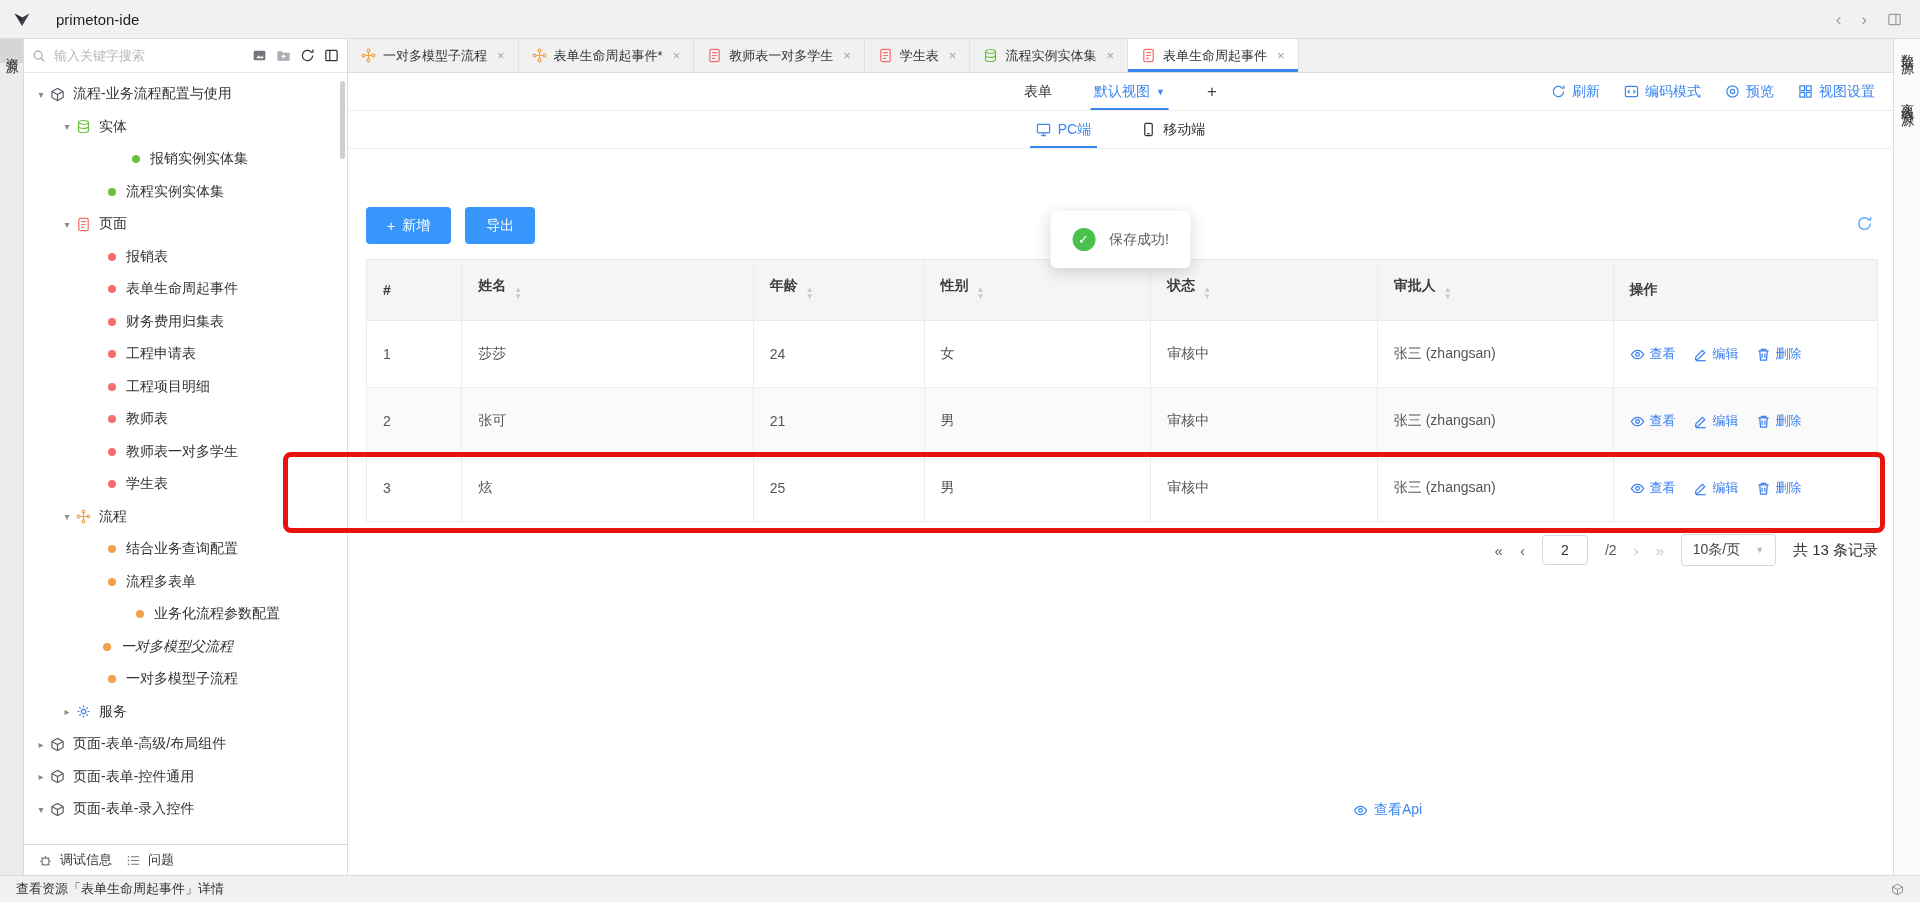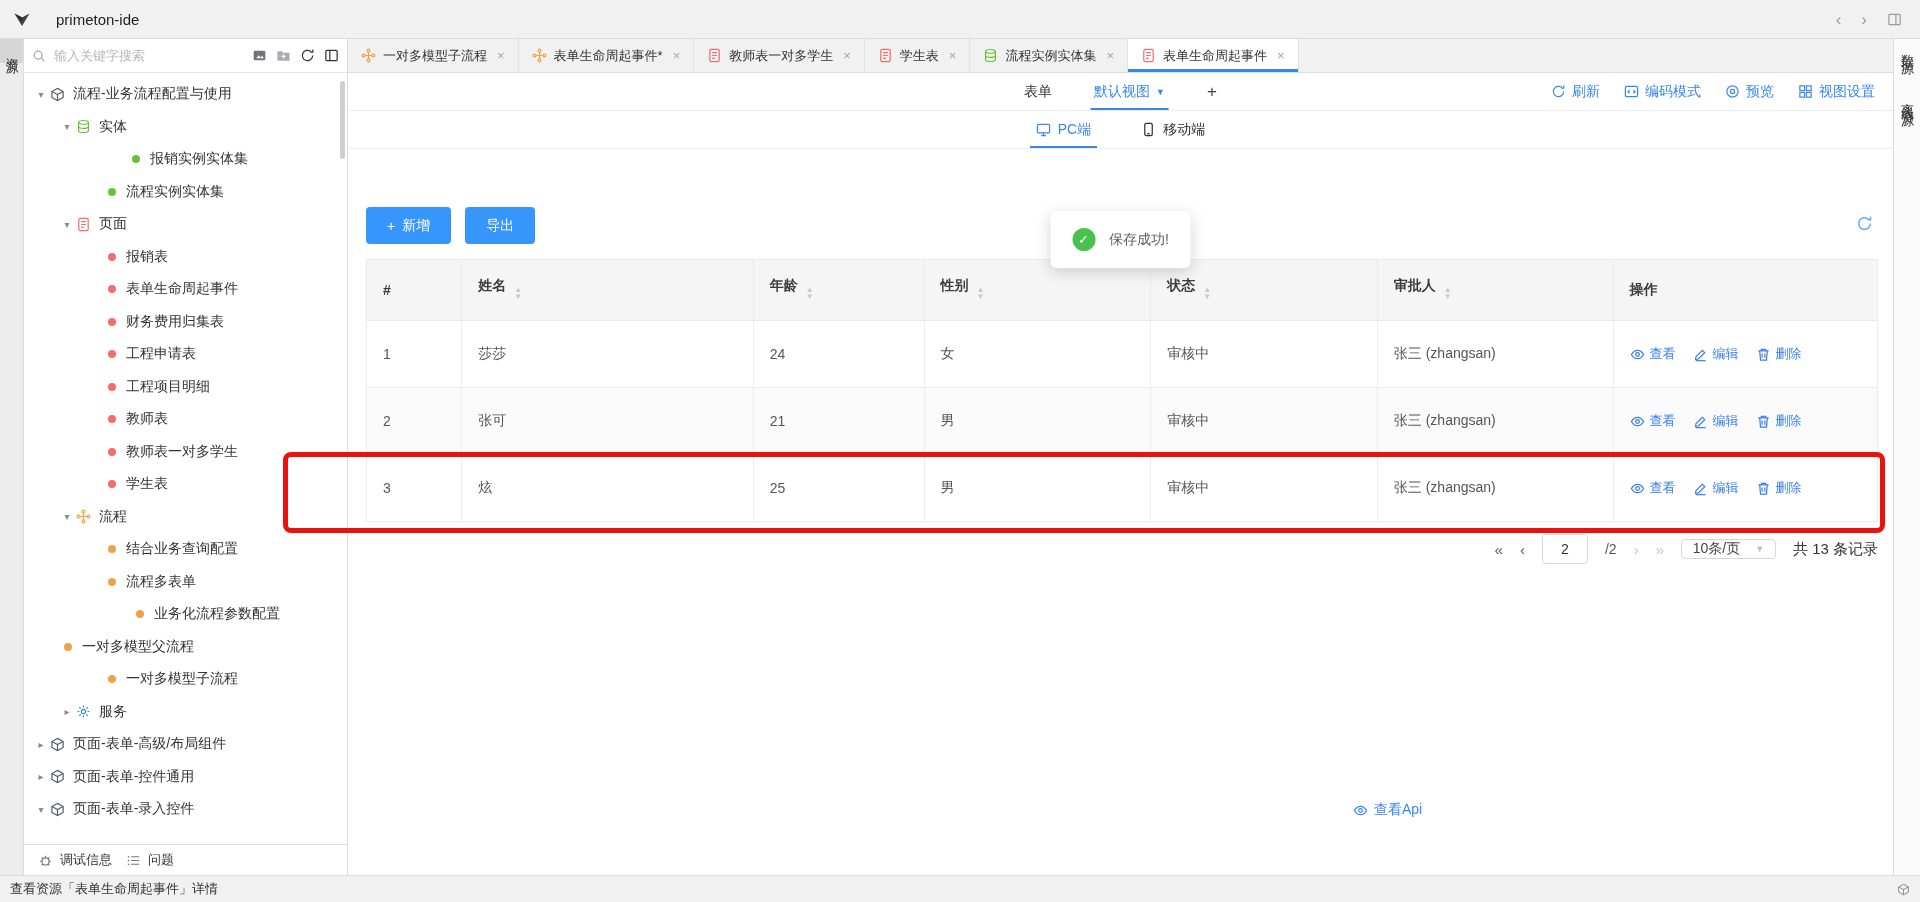--- a/index.html
+++ b/index.html
@@ -81,31 +81,31 @@
   .sortgrp span{font-size:8px;color:#c6c9ce;height:7px;display:block;}
   .row-actions{display:flex;gap:17px;align-items:center;}
   .act-link{display:inline-flex;align-items:center;gap:5px;color:#3a7ff0;font-size:13px;cursor:pointer;white-space:nowrap;}
 
   
   .pager{display:flex;justify-content:flex-end;align-items:center;gap:17px;margin-top:12px;font-size:14px;color:#555;}
   .pg-nav{font-size:15px;color:#5a5a5a;cursor:pointer;}
   .pg-nav.disabled{color:#c3c6cb;}
   .pg-box{width:46px;height:30px;border:1px solid #d7d7d7;border-radius:4px;display:flex;align-items:center;justify-content:center;color:#333;}
   .pg-sep{color:#555;}
-  .pg-size{min-width:95px;height:20px;border:1px solid #d7d7d7;border-radius:4px;display:flex;align-items:center;justify-content:center;gap:15px;color:#444;cursor:pointer;padding:0 10px;}
+  .pg-size{min-width:95px;height:32px;border:1px solid #d7d7d7;border-radius:4px;display:flex;align-items:center;justify-content:center;gap:15px;color:#444;cursor:pointer;padding:0 10px;}
   .pg-size .caret{font-size:9px;color:#b9bcc1;}
   .pg-total{color:#333;font-size:15px;}
 
   .api-link{position:absolute;left:1005px;top:652px;display:flex;align-items:center;gap:6px;color:#3a86f0;font-size:14px;cursor:pointer;}
 
   .right-rail{flex:0 0 27px;border-left:1px solid #dcdcdc;background:#fbfbfb;display:flex;flex-direction:column;align-items:center;padding-top:5px;gap:36px;}
   .right-rail .rail-vtext{cursor:pointer;}
 
   
-  .statusbar{flex:0 0 27px;background:#f1f1f1;border-top:1px solid #dcdcdc;display:flex;align-items:center;justify-content:space-between;padding:0 10px;font-size:13px;color:#333;}
+  .statusbar{flex:0 0 27px;background:#f1f1f1;border-top:1px solid #dcdcdc;display:flex;align-items:center;justify-content:space-between;padding:0 16px;font-size:13px;color:#333;}
 
   .red-annotation{position:absolute;left:283px;top:452px;width:1602px;height:81px;border:5px solid #e8130c;border-radius:8px;z-index:40;pointer-events:none;}
 </style>
 </head>
 <body>
 
 <div class="app">
 
   <div class="titlebar">
     <span class="icn">
@@ -261,21 +261,21 @@
             <span>结合业务查询配置</span>
           </div>
           <div class="tree-row" style="padding-left: 84px;">
             <span class="tree-dot" style="background: rgb(240, 162, 74);"></span>
             <span>流程多表单</span>
           </div>
           <div class="tree-row" style="padding-left: 84px; margin-left: 28px;">
             <span class="tree-dot" style="background: rgb(240, 162, 74);"></span>
             <span>业务化流程参数配置</span>
           </div>
-          <div class="tree-row" style="padding-left: 40px;">
+          <div class="tree-row" style="padding-left: 79px; font-style: italic;">
             <span class="tree-dot" style="background: rgb(240, 162, 74);"></span>
             <span>一对多模型父流程</span>
           </div>
           <div class="tree-row" style="padding-left: 84px;">
             <span class="tree-dot" style="background: rgb(240, 162, 74);"></span>
             <span>一对多模型子流程</span>
           </div>
           <div class="tree-row" style="padding-left: 34px;">
             <span class="tree-arrow">▸</span>
             <span class="icn tree-ico" style="color: rgb(58, 134, 240);">

